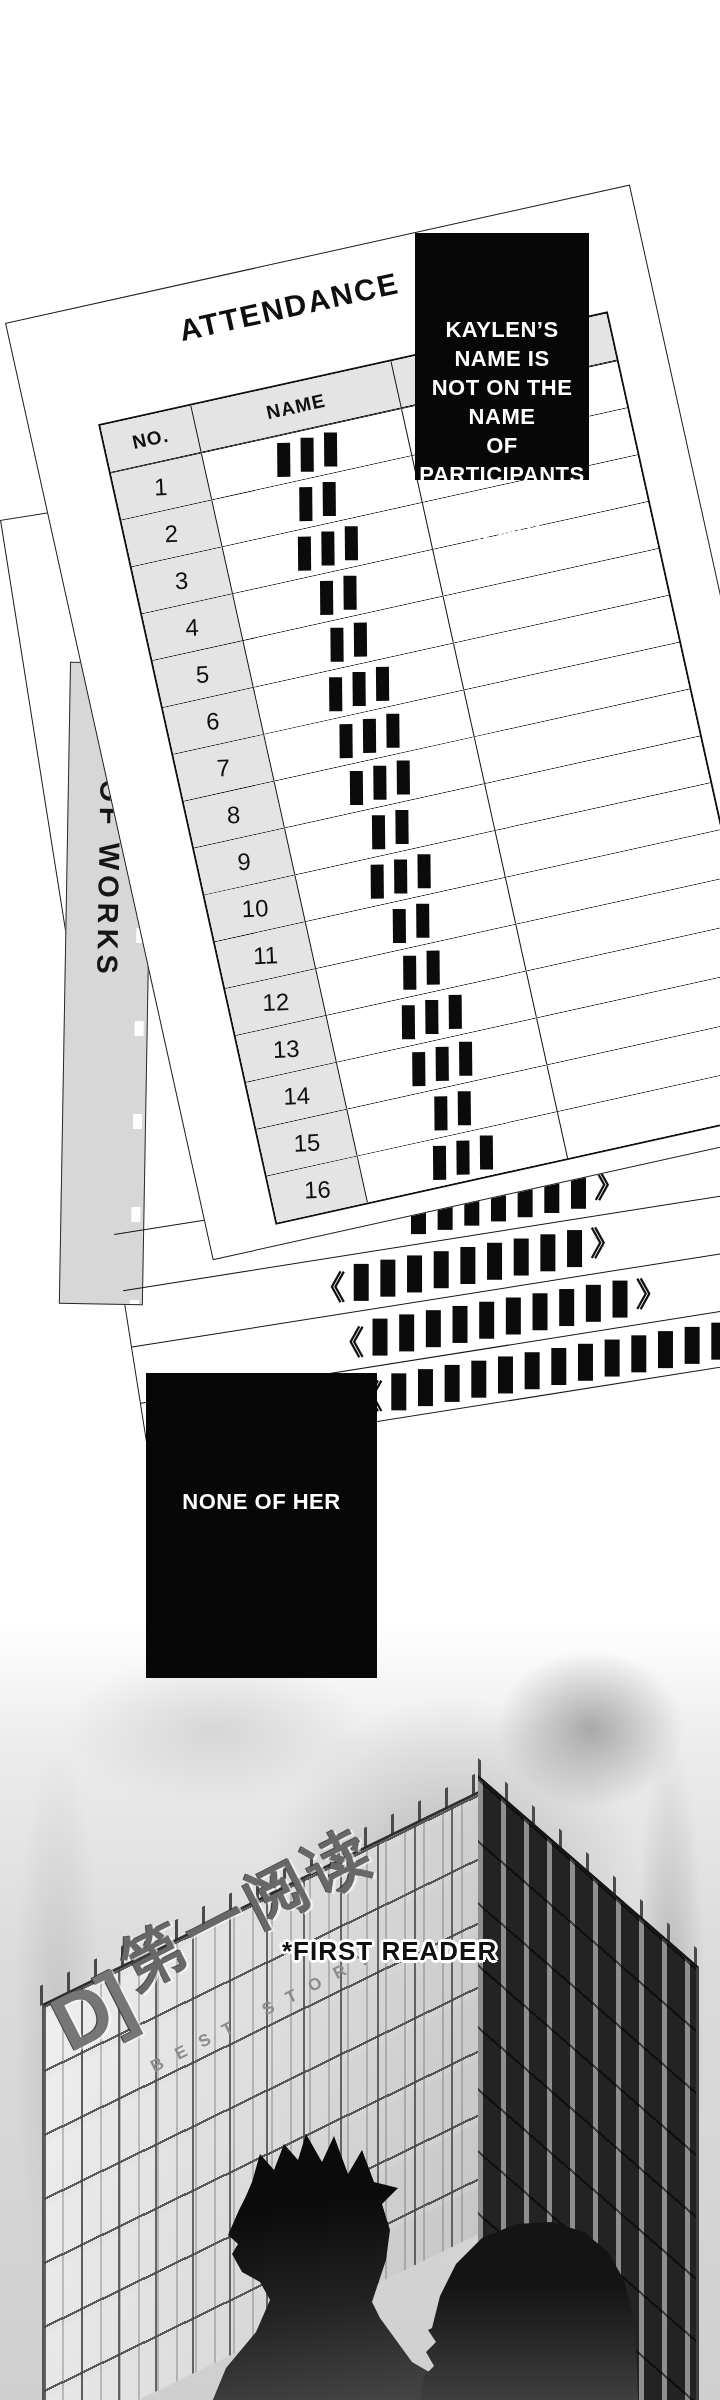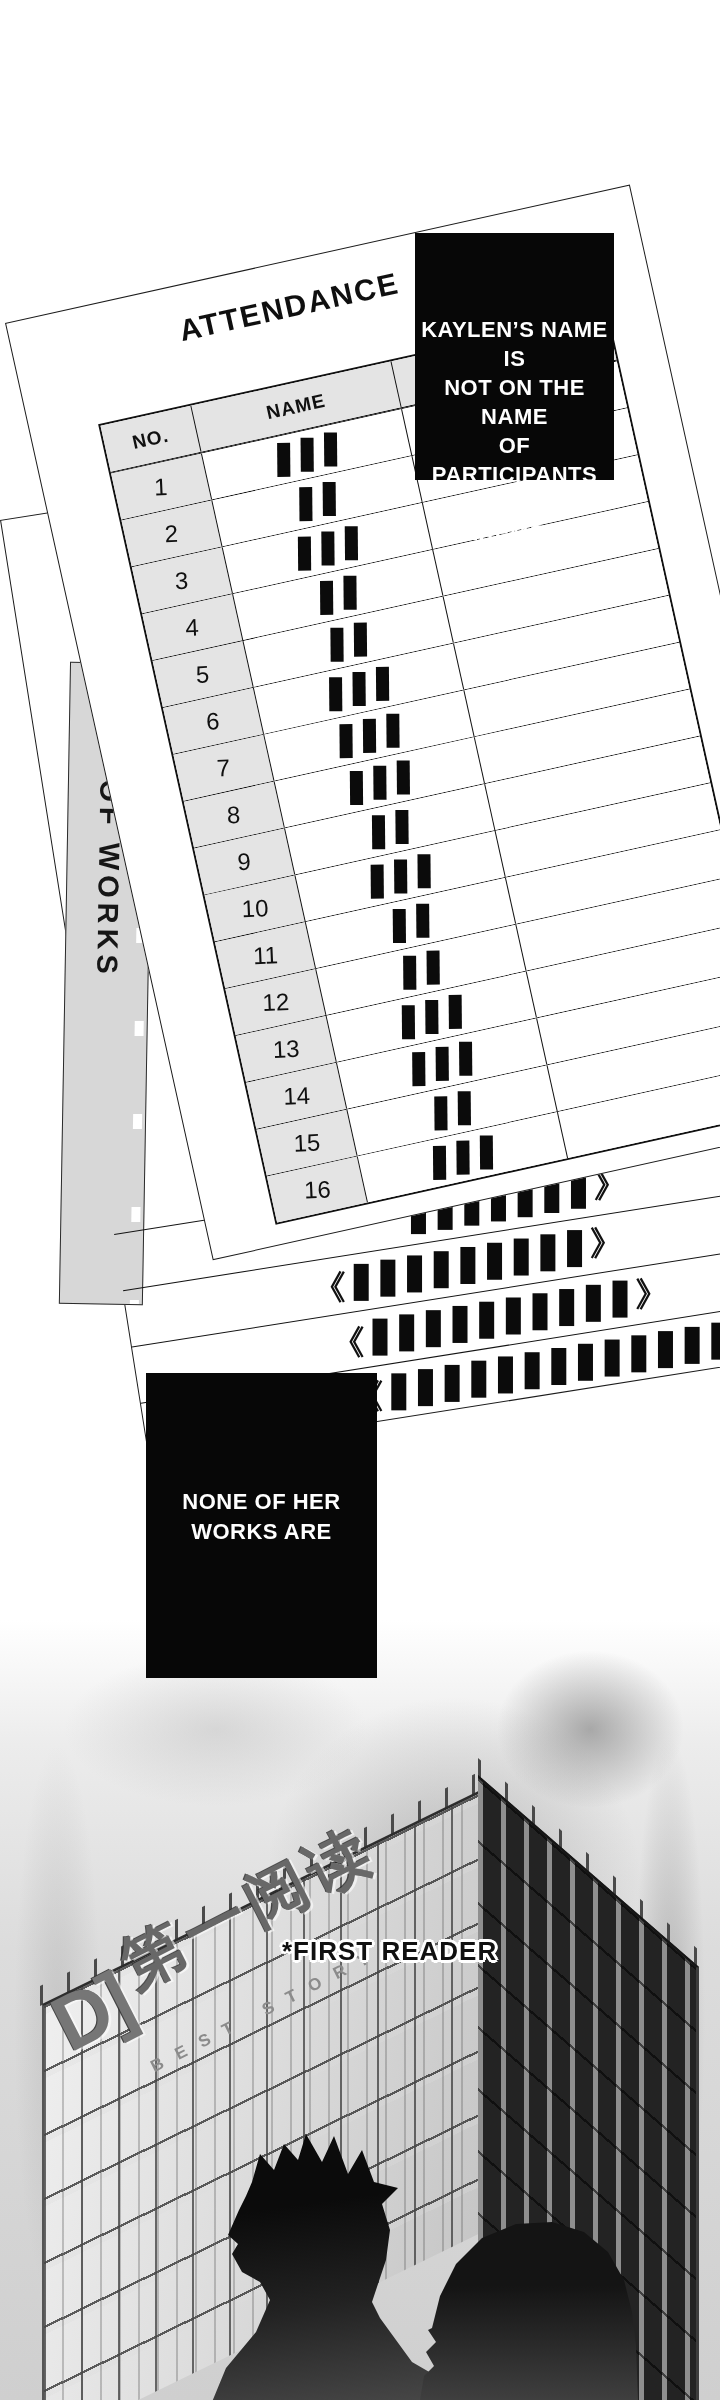--- a/index.html
+++ b/index.html
@@ -81,21 +81,21 @@
   .td.no span{transform:rotate(10deg);}
   .td.name{width:205px;background:#fff;}
   .td.x{flex:1;background:#fff;}
   .tr.head .td{background:var(--cell-shade,#e4e4e4);font-weight:bold;font-size:19px;letter-spacing:1px;color:#101010;}
   .tr.head{border-bottom:1px solid #111;}
   .nbar{width:13px;height:34px;background:var(--bar,#0b0b0b);margin:0 5.5px;transform:rotate(12deg);}
 
   
   .caption{position:absolute;background:var(--caption-bg,#070707);color:var(--caption-text,#fff);
     z-index:6;text-align:center;font-weight:bold;letter-spacing:.5px;}
-  #cap1{left:415px;top:233px;width:199px;height:247px;padding-top:82px;font-size:22px;line-height:29px;box-sizing:border-box;}
+  #cap1{left:415px;top:233px;width:174px;height:247px;padding-top:82px;font-size:22px;line-height:29px;box-sizing:border-box;}
   #cap2{left:146px;top:1373px;width:231px;height:305px;padding-top:114px;font-size:22px;line-height:30px;box-sizing:border-box;}
 </style>
 </head>
 <body>
 
 <div id="page">
 
   <div id="scene">
     <div id="sky"></div>
     <div id="comb-left" class="comb"></div>
@@ -353,16 +353,15 @@
 
   <div id="cap1" class="caption">
       <div class="line">KAYLEN’S NAME IS</div>
       <div class="line">NOT ON THE NAME</div>
       <div class="line">OF PARTICIPANTS</div>
       <div class="line">FOR THE</div>
       <div class="line">CEREMONY.</div>
     </div>
   <div id="cap2" class="caption">
       <div class="line">NONE OF HER</div>
-      <div class="line">WORKS ARE</div>
     </div>
 
 </div>
 
 </body></html>

